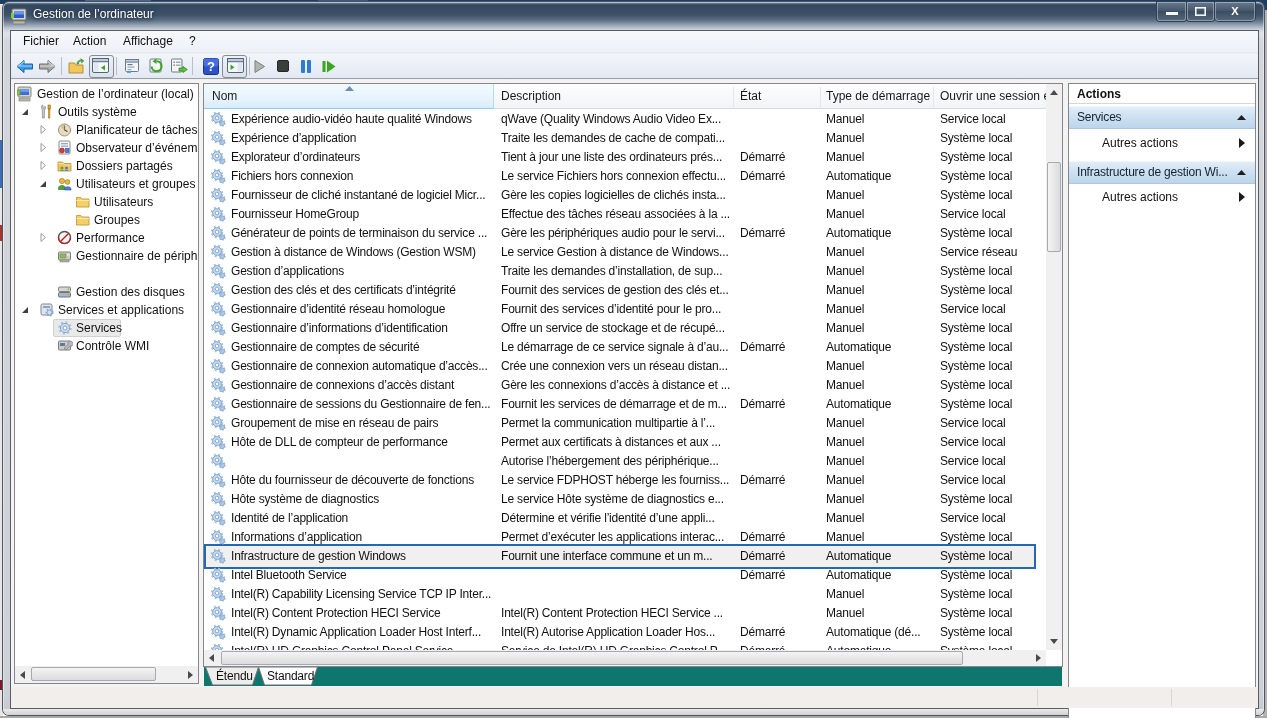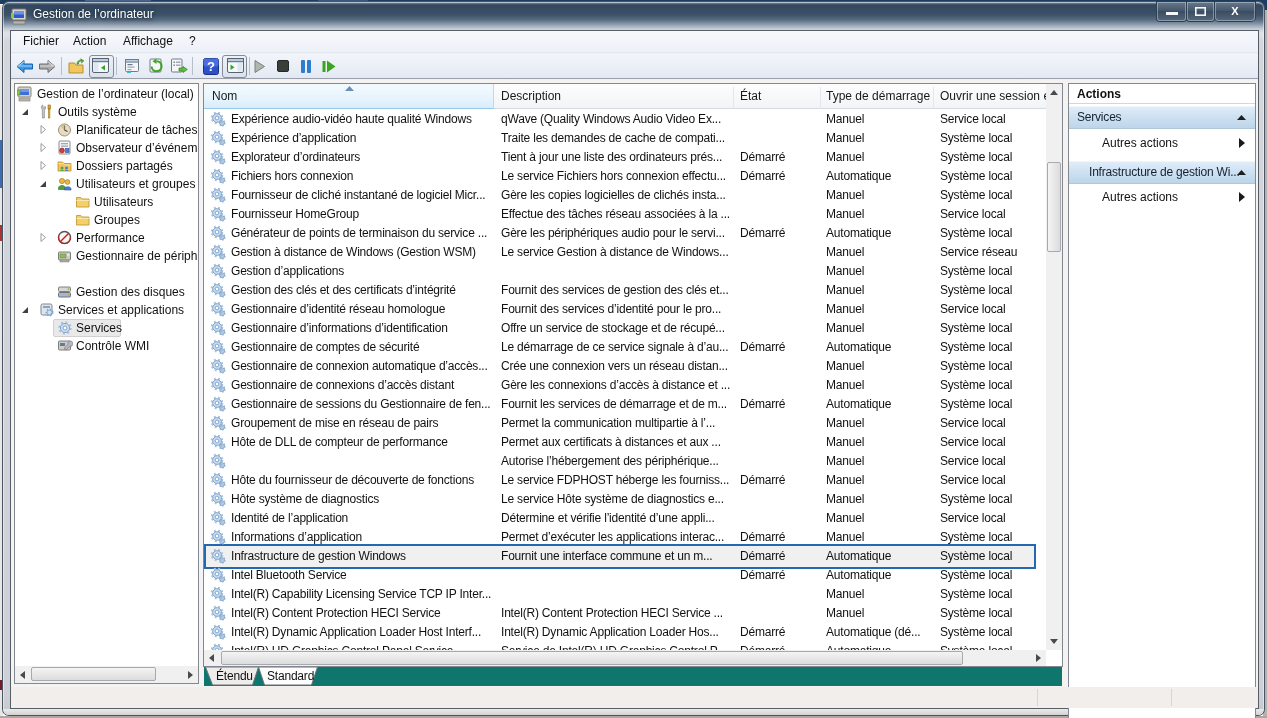--- a/index.html
+++ b/index.html
@@ -435,21 +435,21 @@
         <use href="#gear"></use>
       </svg><span class="c n">Fournisseur HomeGroup</span><span class="c d">Effectue des tâches réseau associées à la ...</span><span class="c e"></span><span class="c t">Manuel</span><span class="c s">Service local</span></div>
 <div class="lr" style="top:140px"><svg class="gi" style="left:6px" width="16" height="16" viewBox="0 0 16 16">
         <use href="#gear"></use>
       </svg><span class="c n">Générateur de points de terminaison du service ...</span><span class="c d">Gère les périphériques audio pour le servi...</span><span class="c e">Démarré</span><span class="c t">Automatique</span><span class="c s">Système local</span></div>
 <div class="lr" style="top:159px"><svg class="gi" style="left:6px" width="16" height="16" viewBox="0 0 16 16">
         <use href="#gear"></use>
       </svg><span class="c n">Gestion à distance de Windows (Gestion WSM)</span><span class="c d">Le service Gestion à distance de Windows...</span><span class="c e"></span><span class="c t">Manuel</span><span class="c s">Service réseau</span></div>
 <div class="lr" style="top:178px"><svg class="gi" style="left:6px" width="16" height="16" viewBox="0 0 16 16">
         <use href="#gear"></use>
-      </svg><span class="c n">Gestion d’applications</span><span class="c e"></span><span class="c t">Manuel</span><span class="c s">Système local</span></div>
+      </svg><span class="c n">Gestion d’applications</span><span class="c d">Traite les demandes d’installation, de sup...</span><span class="c e"></span><span class="c t">Manuel</span><span class="c s">Système local</span></div>
 <div class="lr" style="top:197px"><svg class="gi" style="left:6px" width="16" height="16" viewBox="0 0 16 16">
         <use href="#gear"></use>
       </svg><span class="c n">Gestion des clés et des certificats d’intégrité</span><span class="c d">Fournit des services de gestion des clés et...</span><span class="c e"></span><span class="c t">Manuel</span><span class="c s">Système local</span></div>
 <div class="lr" style="top:216px"><svg class="gi" style="left:6px" width="16" height="16" viewBox="0 0 16 16">
         <use href="#gear"></use>
       </svg><span class="c n">Gestionnaire d’identité réseau homologue</span><span class="c d">Fournit des services d’identité pour le pro...</span><span class="c e"></span><span class="c t">Manuel</span><span class="c s">Service local</span></div>
 <div class="lr" style="top:235px"><svg class="gi" style="left:6px" width="16" height="16" viewBox="0 0 16 16">
         <use href="#gear"></use>
       </svg><span class="c n">Gestionnaire d’informations d’identification</span><span class="c d">Offre un service de stockage et de récupé...</span><span class="c e"></span><span class="c t">Manuel</span><span class="c s">Système local</span></div>
 <div class="lr" style="top:254px"><svg class="gi" style="left:6px" width="16" height="16" viewBox="0 0 16 16">
@@ -492,21 +492,21 @@
         <use href="#gear"></use>
       </svg><span class="c n">Intel Bluetooth Service</span><span class="c d"></span><span class="c e">Démarré</span><span class="c t">Automatique</span><span class="c s">Système local</span></div>
 <div class="lr" style="top:501px"><svg class="gi" style="left:6px" width="16" height="16" viewBox="0 0 16 16">
         <use href="#gear"></use>
       </svg><span class="c n">Intel(R) Capability Licensing Service TCP IP Inter...</span><span class="c e"></span><span class="c t">Manuel</span><span class="c s">Système local</span></div>
 <div class="lr" style="top:520px"><svg class="gi" style="left:6px" width="16" height="16" viewBox="0 0 16 16">
         <use href="#gear"></use>
       </svg><span class="c n">Intel(R) Content Protection HECI Service</span><span class="c d">Intel(R) Content Protection HECI Service ...</span><span class="c e"></span><span class="c t">Manuel</span><span class="c s">Système local</span></div>
 <div class="lr" style="top:539px"><svg class="gi" style="left:6px" width="16" height="16" viewBox="0 0 16 16">
         <use href="#gear"></use>
-      </svg><span class="c n">Intel(R) Dynamic Application Loader Host Interf...</span><span class="c d">Intel(R) Dynamic Application Loader Hos...</span><span class="c e">Démarré</span><span class="c t">Automatique (dé...</span><span class="c s">Système local</span></div>
+      </svg><span class="c n">Intel(R) Dynamic Application Loader Host Interf...</span><span class="c d">Intel(R) Autorise Application Loader Hos...</span><span class="c e">Démarré</span><span class="c t">Automatique (dé...</span><span class="c s">Système local</span></div>
 <div class="lr" style="top:558px"><svg class="gi" style="left:6px" width="16" height="16" viewBox="0 0 16 16">
         <use href="#gear"></use>
       </svg><span class="c n">Intel(R) HD Graphics Control Panel Service</span><span class="c d">Service de Intel(R) HD Graphics Control P...</span><span class="c e">Démarré</span><span class="c t">Automatique</span><span class="c s">Système local</span></div>
 </div>
 <div id="lvsb" class="ab">
  <svg style="position:absolute;left:4px;top:6px" width="8" height="5">
       <path d="M0 5 L8 5 L4 0 Z" fill="#4a4a4a"></path>
     </svg>
  <svg style="position:absolute;left:4px;bottom:6px" width="8" height="5">
       <path d="M0 0 L8 0 L4 5 Z" fill="#4a4a4a"></path>
@@ -536,21 +536,21 @@
  <div class="aband" style="top:22px;padding-left:8px">Services
    <svg style="position:absolute;right:9px;top:9px" width="9" height="5">
         <path d="M4.5 0 L9 5 L0 5 Z" fill="#1f1f1f"></path>
       </svg>
  </div>
  <div class="arow" style="top:48px;padding-left:33px">Autres actions
    <svg style="position:absolute;right:10px;top:6px" width="6" height="10">
         <path d="M0 0 L6 5 L0 10 Z" fill="#1a1a1a"></path>
       </svg>
  </div>
- <div class="aband" style="top:77px;padding-left:20px;width:186px"><span style="display:inline-block;max-width:158px;overflow:hidden">Infrastructure de gestion Wi...</span>
+ <div class="aband" style="top:77px;padding-left:8px;width:186px"><span style="display:inline-block;max-width:158px;overflow:hidden">Infrastructure de gestion Wi...</span>
    <svg style="position:absolute;right:9px;top:9px" width="9" height="5">
         <path d="M4.5 0 L9 5 L0 5 Z" fill="#1f1f1f"></path>
       </svg>
  </div>
  <div class="arow" style="top:102px;padding-left:33px">Autres actions
    <svg style="position:absolute;right:10px;top:6px" width="6" height="10">
         <path d="M0 0 L6 5 L0 10 Z" fill="#1a1a1a"></path>
       </svg>
  </div>
 </div>

